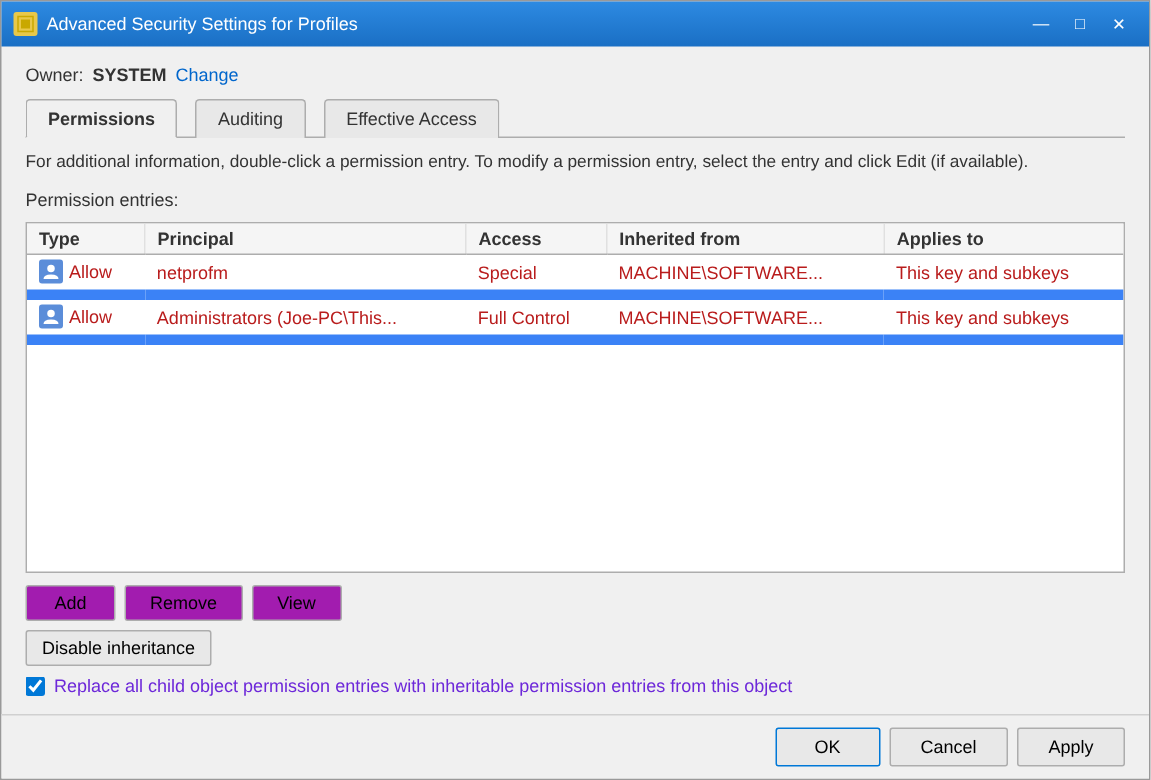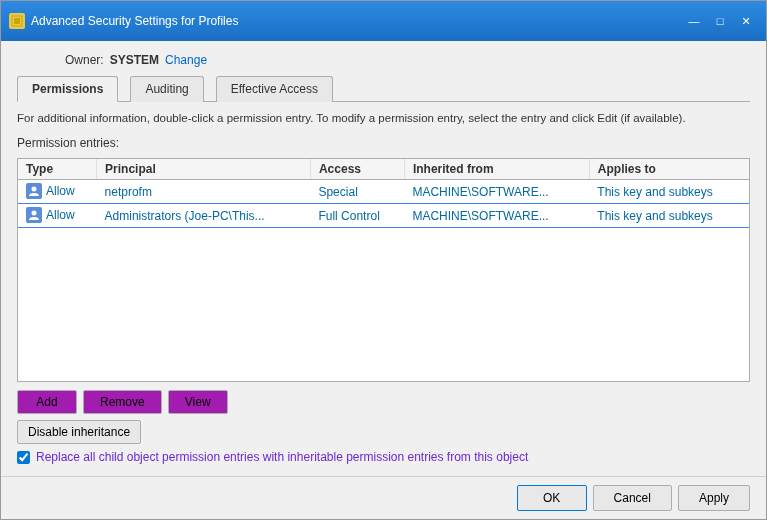--- a/index.html
+++ b/index.html
@@ -22,21 +22,21 @@
       display: flex;
       flex-direction: column;
       box-shadow: 2px 2px 8px rgba(0,0,0,0.3);
     }
     .title-bar {
       background: linear-gradient(to bottom, #2d8ae2, #1a6fc4);
       color: white;
       display: flex;
       align-items: center;
       padding: 4px 8px;
-      height: 40px;
+      height: 30px;
       user-select: none;
     }
     .title-bar-icon {
       width: 16px;
       height: 16px;
       margin-right: 6px;
       background: #e8c84a;
       display: flex;
       align-items: center;
       justify-content: center;
@@ -71,21 +71,20 @@
       display: flex;
       flex-direction: column;
       gap: 8px;
       overflow: hidden;
     }
     .owner-row {
       display: flex;
       align-items: center;
       gap: 6px;
       font-size: 12px;
-      margin-left: 48px;
     }
     .owner-label {
       color: #333;
     }
     .owner-value {
       color: #333;
       font-weight: 600;
     }
     .owner-link {
       color: #0066cc;
@@ -146,22 +145,22 @@
       text-align: left;
       font-weight: 600;
       color: #333;
       white-space: nowrap;
     }
     .permissions-table th:last-child {
       border-right: none;
     }
     .permissions-table td {
       padding: 3px 8px;
-      border-bottom: 1px solid #3b82f6;
-      color: #0369a1;
+      border-bottom: 7px solid #3b82f6;
+      color: #b91c1c;
       white-space: nowrap;
     }
     .user-icon {
       display: inline-flex;
       align-items: center;
       gap: 4px;
     }
     .user-icon-img {
       width: 16px;
       height: 16px;

